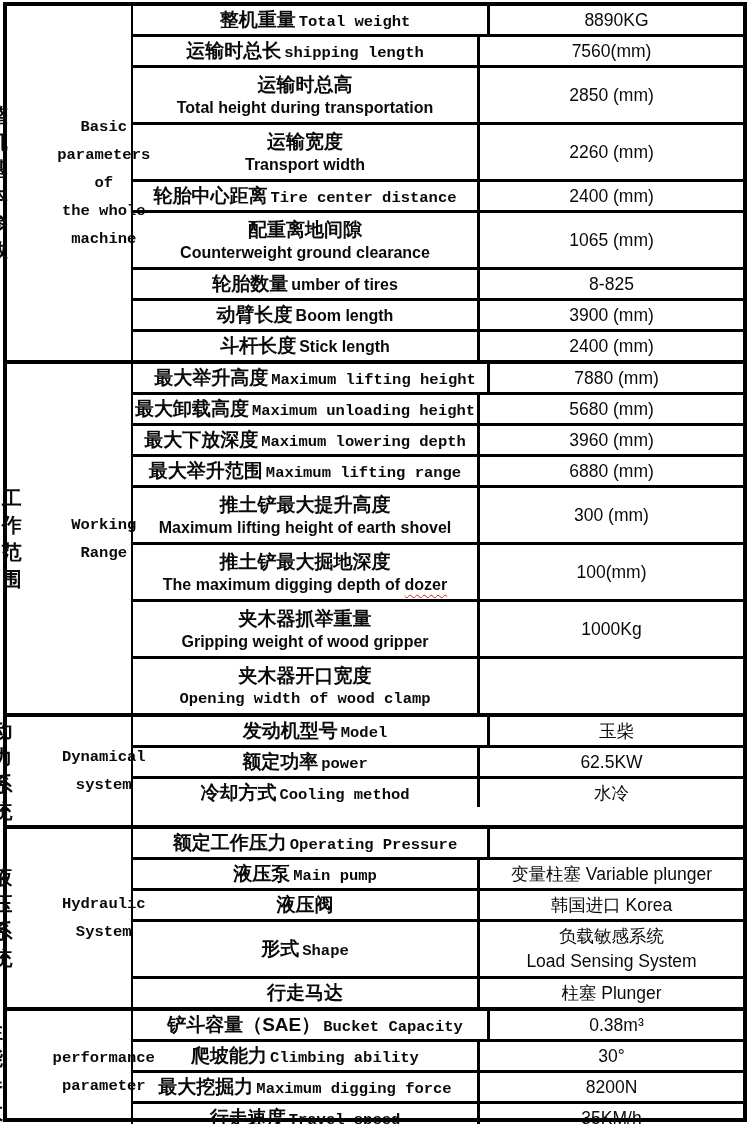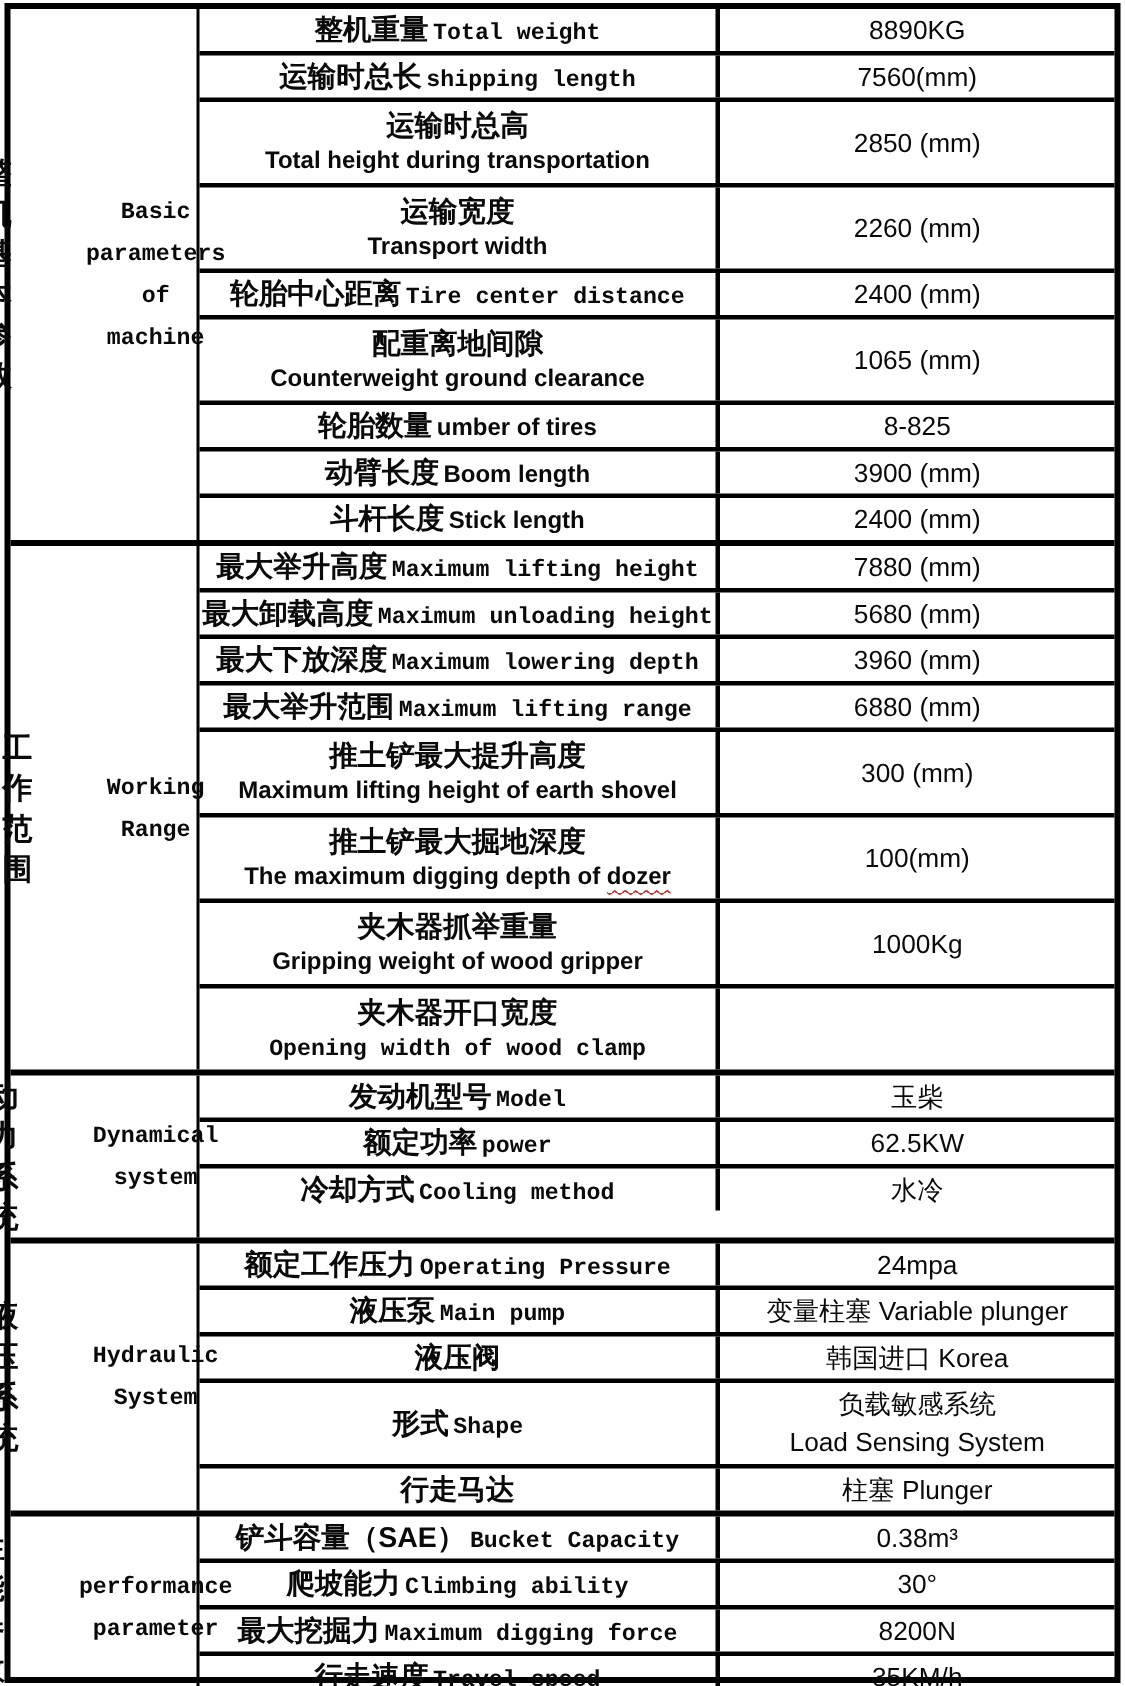--- a/index.html
+++ b/index.html
@@ -26,21 +26,21 @@
     align-items: center; justify-content: center;
     text-align: center; gap: 17px;
   }
   .cat .cat-zh { font-weight: bold; font-size: 20px; letter-spacing: 0.5px; }
   .cat .cat-en {
     font-family: "Liberation Mono", "DejaVu Sans Mono", monospace;
     font-weight: bold; font-size: 15.5px; line-height: 28px; padding-left: 32px;
   }
   .rows { flex: 1; display: flex; flex-direction: column; }
   .row { display: flex; flex-direction: row; border-top: 3px solid #000; flex: 0 0 auto; }
-  .row:first-child { border-top: none; }
+  .row:first-child { border-top: none; padding-left: 10px; }
   .row .param {
     box-sizing: border-box;
     width: 347px; flex: 0 0 347px;
     border-right: 3px solid #000;
     display: flex; flex-direction: column;
     align-items: center; justify-content: center;
     text-align: center;
     height: 28px;
   }
   .row .value {
@@ -71,20 +71,21 @@
 </head>
 <body>
 
 <div class="spec-table" id="spec-table">
     <div class="section">
       <div class="cat">
         <div class="cat-zh">整机基本参数</div>
         <div class="cat-en">
           <div class="cat-en-line">Basic</div>
           <div class="cat-en-line">parameters of</div>
+          <div class="cat-en-line">the whole</div>
           <div class="cat-en-line">machine</div>
         </div>
       </div>
       <div class="rows">
         <div class="row">
           <div class="param">
             <div class="param-line">
               <span class="zh">整机重量</span>
               <span class="en mono">Total weight</span>
             </div>
@@ -279,21 +280,20 @@
         </div>
       </div>
       <div class="rows">
         <div class="row">
           <div class="param">
             <div class="param-line">
               <span class="zh">额定工作压力</span>
               <span class="en mono">Operating Pressure</span>
             </div>
           </div>
-          <div class="value">24mpa</div>
         </div>
         <div class="row">
           <div class="param">
             <div class="param-line">
               <span class="zh">液压泵</span>
               <span class="en mono">Main pump</span>
             </div>
           </div>
           <div class="value">变量柱塞 Variable plunger</div>
         </div>

